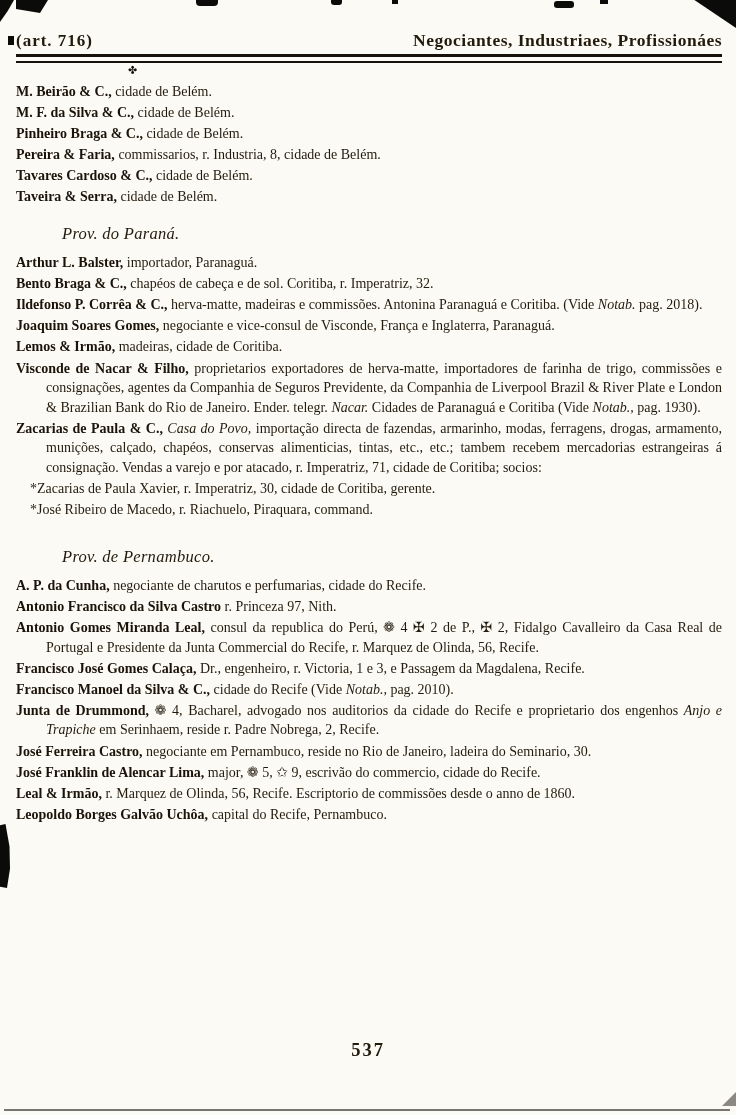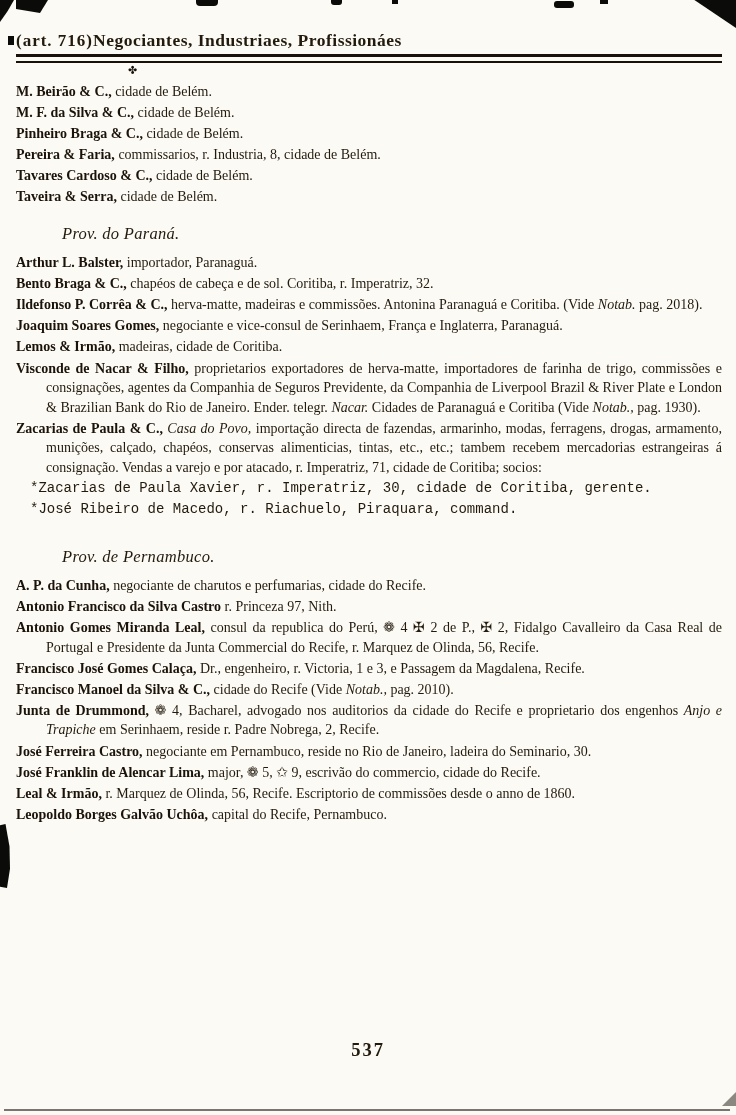--- a/index.html
+++ b/index.html
@@ -9,35 +9,35 @@
     background:#fbfaf4;
     color:#231a0e;
     font-family:"Liberation Serif","DejaVu Serif","DejaVu Sans",serif;
     overflow:hidden;
   }
   .page { position:absolute; inset:0; padding:30px 14px 0 16px; }
 
   
   .header-row { display:flex; align-items:baseline; }
   .art { font-weight:bold; font-size:17px; letter-spacing:1px; white-space:nowrap; }
-  .title { flex:1; text-align:left; font-weight:bold; font-size:17.5px; letter-spacing:.5px; white-space:nowrap; }
+  .title { flex:1; text-align:right; font-weight:bold; font-size:17.5px; letter-spacing:.5px; white-space:nowrap; }
   .rule { margin-top:3px; height:9px; border-top:3.5px solid #17110a; border-bottom:2px solid #17110a; }
   .ornament { display:block; margin:1px 0 0 112px; font-size:11px; line-height:12px; color:#17110a; }
 
   
   .content { margin-top:6px; }
   p.entry {
     font-size:14px; line-height:19.6px;
     text-align:justify;
     padding-left:30px; text-indent:-30px;
     margin-bottom:1.5px;
   }
   p.entry .b { font-weight:bold; color:#1b130a; }
   p.entry .i { font-style:italic; }
-  p.entry.sub { padding-left:44px;font-family:Liberation Mono, monospace; }
+  p.entry.sub { padding-left:44px; }
   .section-heading {
     font-style:italic; font-size:16.5px; line-height:22px;
     letter-spacing:.3px;
     margin:16px 0 8px 46px;
   }
   .section:nth-child(3) .section-heading { margin-top:26px; }
 
   
   .page-number {
     position:absolute; left:0; right:0; top:1040px;
@@ -78,21 +78,21 @@
         <p class="entry"><span class="b">Pinheiro Braga &amp; C.,</span><span class=""> cidade de Belém.</span></p>
         <p class="entry"><span class="b">Pereira &amp; Faria,</span><span class=""> commissarios, r. Industria, 8, cidade de Belém.</span></p>
         <p class="entry"><span class="b">Tavares Cardoso &amp; C.,</span><span class=""> cidade de Belém.</span></p>
         <p class="entry"><span class="b">Taveira &amp; Serra,</span><span class=""> cidade de Belém.</span></p>
       </div>
       <div class="section">
         <p class="section-heading">Prov. do Paraná.</p>
         <p class="entry"><span class="b">Arthur L. Balster,</span><span class=""> importador, Paranaguá.</span></p>
         <p class="entry"><span class="b">Bento Braga &amp; C.,</span><span class=""> chapéos de cabeça e de sol. Coritiba, r. Imperatriz, 32.</span></p>
         <p class="entry"><span class="b">Ildefonso P. Corrêa &amp; C.,</span><span class=""> herva-matte, madeiras e commissões. Antonina Paranaguá e Coritiba. (Vide </span><span class="i">Notab.</span><span class=""> pag. 2018).</span></p>
-        <p class="entry"><span class="b">Joaquim Soares Gomes,</span><span class=""> negociante e vice-consul de Serinhaem, França e Inglaterra, Paranaguá.</span></p>
+        <p class="entry"><span class="b">Joaquim Soares Gomes,</span><span class=""> negociante e vice-consul de Visconde, França e Inglaterra, Paranaguá.</span></p>
         <p class="entry"><span class="b">Lemos &amp; Irmão,</span><span class=""> madeiras, cidade de Coritiba.</span></p>
         <p class="entry"><span class="b">Visconde de Nacar &amp; Filho,</span><span class=""> proprietarios exportadores de herva-matte, importadores de farinha de trigo, commissões e consignações, agentes da Companhia de Seguros Previdente, da Companhia de Liverpool Brazil &amp; River Plate e London &amp; Brazilian Bank do Rio de Janeiro. Ender. telegr. </span><span class="i">Nacar.</span><span class=""> Cidades de Paranaguá e Coritiba (Vide </span><span class="i">Notab.,</span><span class=""> pag. 1930).</span></p>
         <p class="entry"><span class="b">Zacarias de Paula &amp; C.,</span><span class=""> </span><span class="i">Casa do Povo,</span><span class=""> importação directa de fazendas, armarinho, modas, ferragens, drogas, armamento, munições, calçado, chapéos, conservas alimenticias, tintas, etc., etc.; tambem recebem mercadorias estrangeiras á consignação. Vendas a varejo e por atacado, r. Imperatriz, 71, cidade de Coritiba; socios:</span></p>
         <p class="entry sub"><span class="">*Zacarias de Paula Xavier, r. Imperatriz, 30, cidade de Coritiba, gerente.</span></p>
         <p class="entry sub"><span class="">*José Ribeiro de Macedo, r. Riachuelo, Piraquara, command.</span></p>
       </div>
       <div class="section">
         <p class="section-heading">Prov. de Pernambuco.</p>
         <p class="entry"><span class="b">A. P. da Cunha,</span><span class=""> negociante de charutos e perfumarias, cidade do Recife.</span></p>
         <p class="entry"><span class="b">Antonio Francisco da Silva Castro</span><span class=""> r. Princeza 97, Nith.</span></p>

